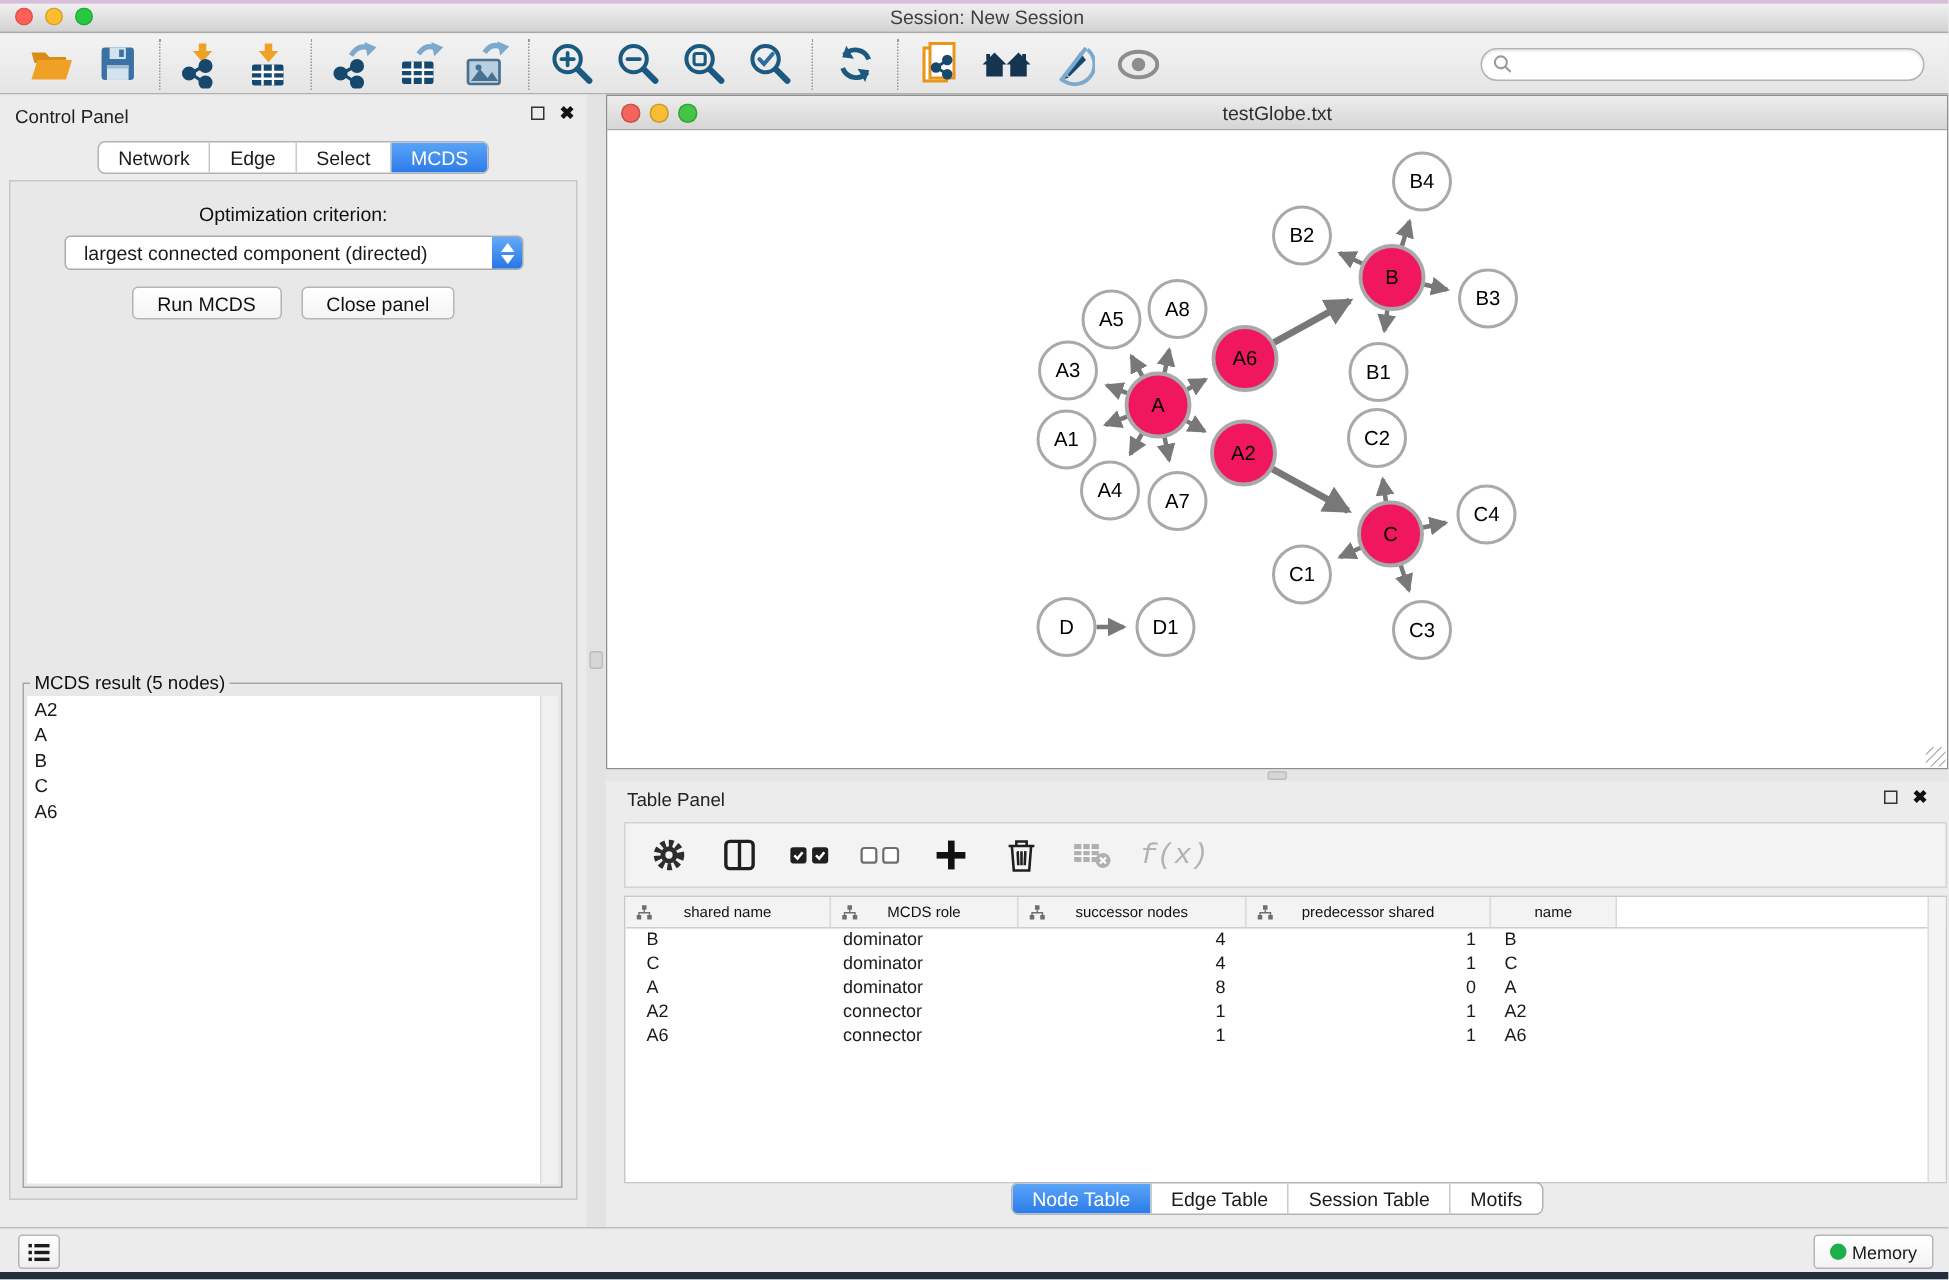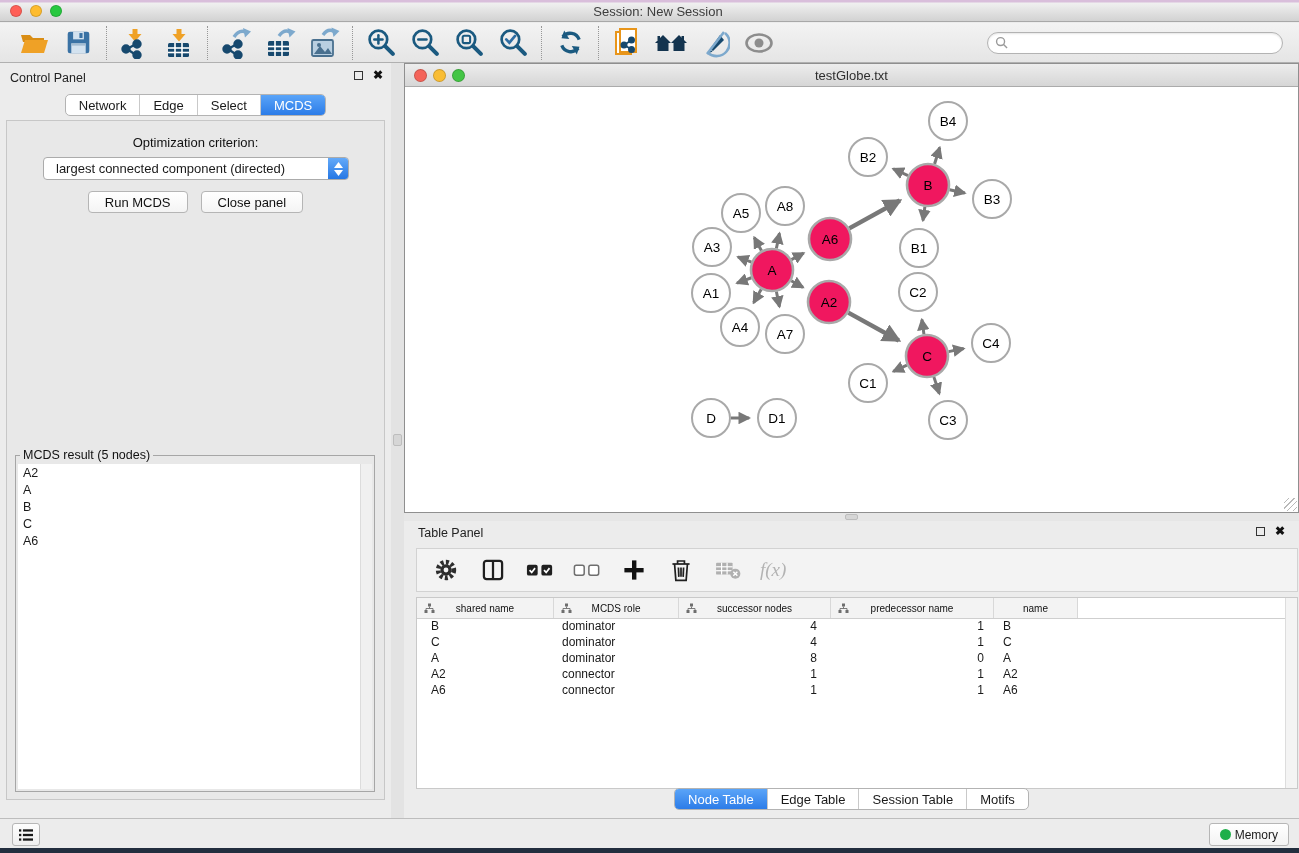--- a/index.html
+++ b/index.html
@@ -107,21 +107,21 @@
     background: repeating-linear-gradient(135deg, transparent 0 3px, #b9b9b9 3px 4px);
   }
   
   .table-panel { position:absolute; left:404px; top:521px; width:895px; height:291px; background:#ececec; }
   .tp-toolbar {
     position:absolute; left:12px; top:27px; right:1px; height:44px;
     background:#f3f3f3; border:1px solid #d2d2d2;
     display:flex; align-items:center; gap:17px; padding:0 14px;
   }
   .tp-icon { width:30px; height:30px; display:flex; align-items:center; justify-content:center; cursor:pointer; }
-  .fx { font-family:Liberation Serif, serif; font-style:italic; font-size:19px; color:#b3b3b3; }
+  .fx { font-family:Liberation Mono, monospace; font-style:italic; font-size:19px; color:#b3b3b3; }
   .tp-table {
     position:absolute; left:12px; top:76px; right:1px; height:192px;
     background:#fff; border:1px solid #c9c9c9; overflow:hidden;
   }
   .t-header { display:flex; height:21px; background:#f3f3f3; border-bottom:1px solid #cfcfcf; }
   .t-hcell {
     position:relative; display:flex; align-items:center; justify-content:center;
     font-size:10px; color:#111; border-right:1px solid #d8d8d8; height:100%;
     cursor:pointer;
   }
@@ -638,21 +638,21 @@
         </div>
         <div class="t-hcell c3" style="padding: 0px;">
           <svg width="11" height="11" viewBox="0 0 11 11" class="tree-ic">
             <g fill="#6e6e6e">
               <rect x="4" y="0.5" width="3" height="3"></rect>
               <rect x="0.5" y="7" width="3" height="3"></rect>
               <rect x="7.5" y="7" width="3" height="3"></rect>
             </g>
             <path d="M5.5 3.5 v2 M2 7 v-1.5 h7 V7" stroke="#6e6e6e" stroke-width="0.9" fill="none"></path>
           </svg>
-          <span>predecessor name</span>
+          <span>predecessor shared</span>
         </div>
         <div class="t-hcell c4" style="padding: 0px;">
           <span>name</span>
         </div>
         <div class="t-hcell" style="flex: 1 1 0%; border-right: none; background: rgb(255, 255, 255);"></div>
       </div>
     <div id="table-rows">
         <div class="t-row">
           <div class="t-cell c0">B</div>
           <div class="t-cell c1">dominator</div>

